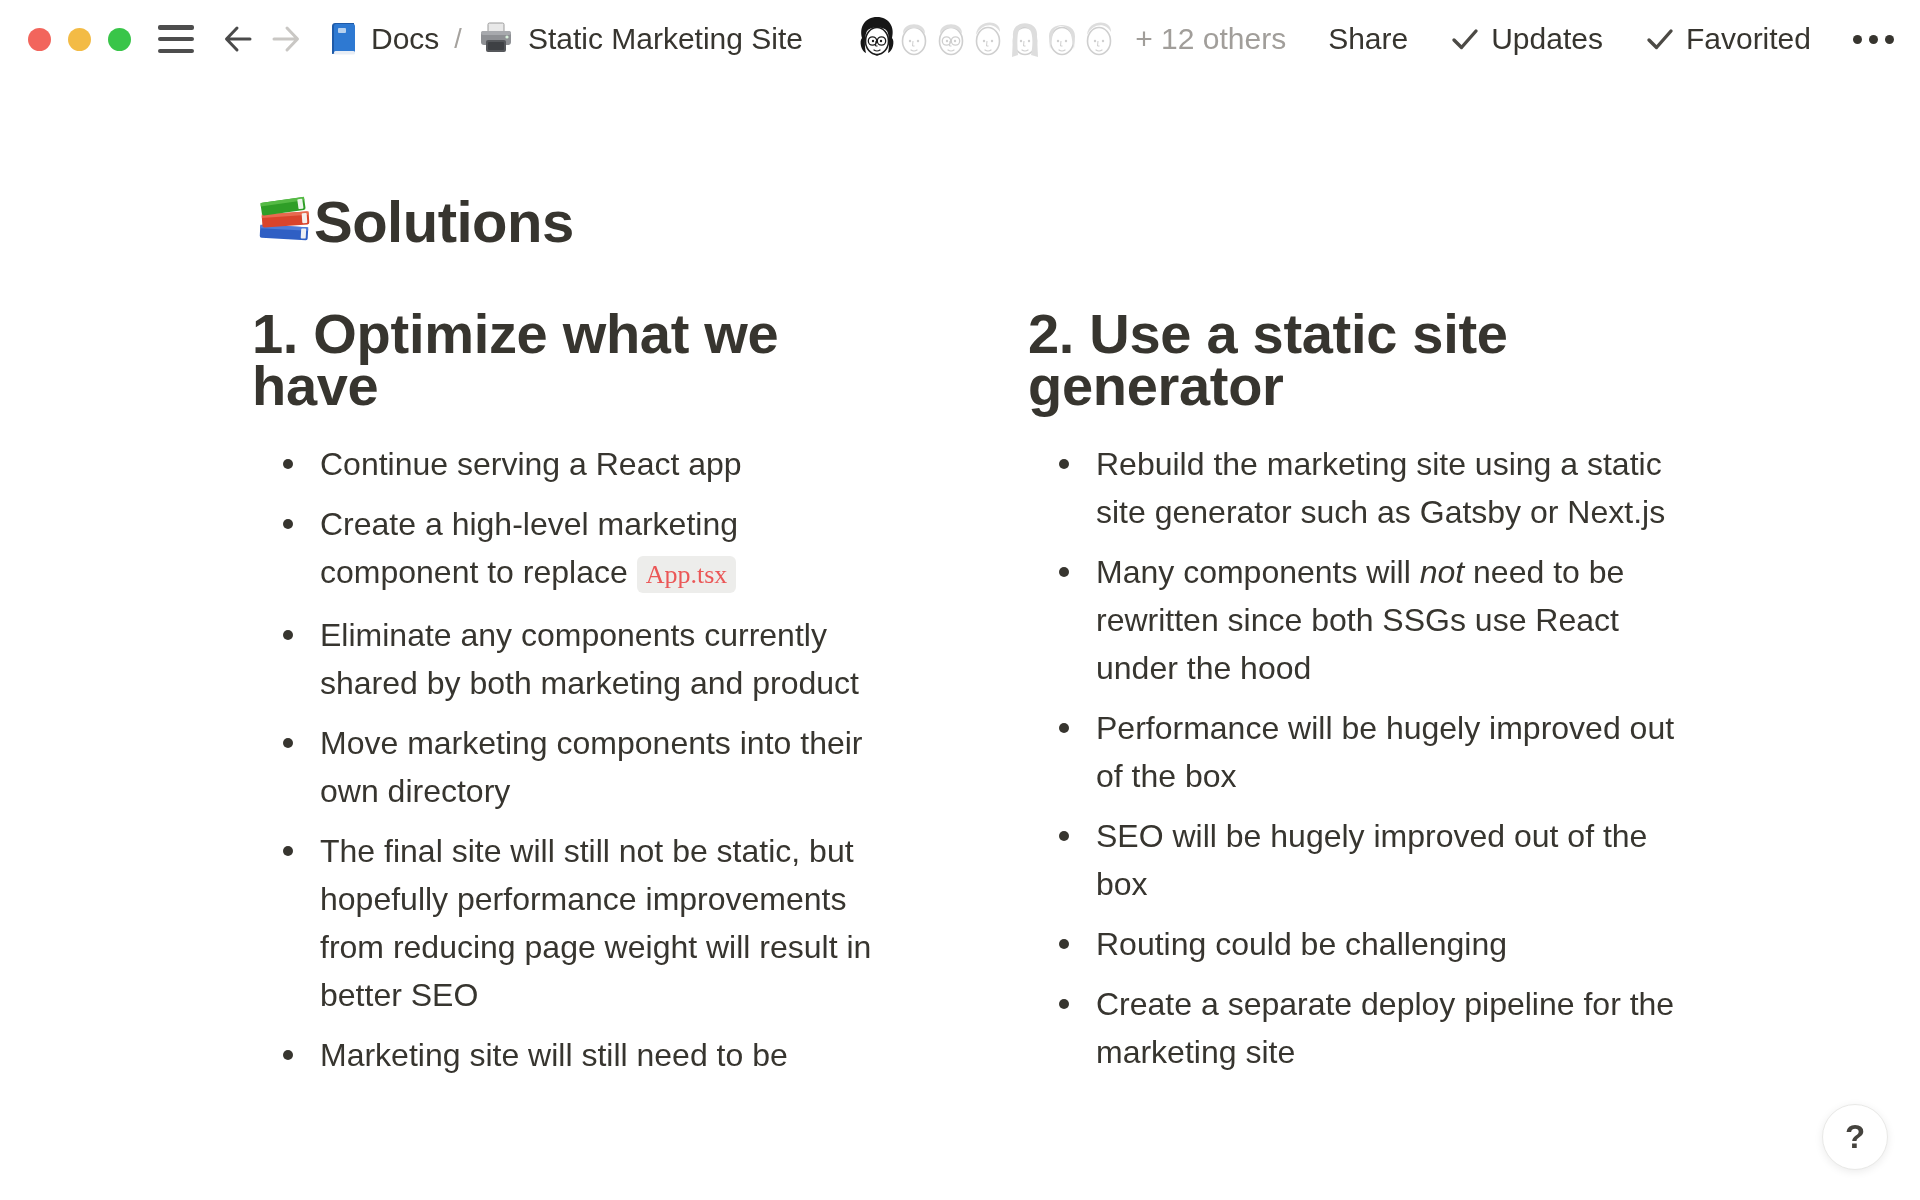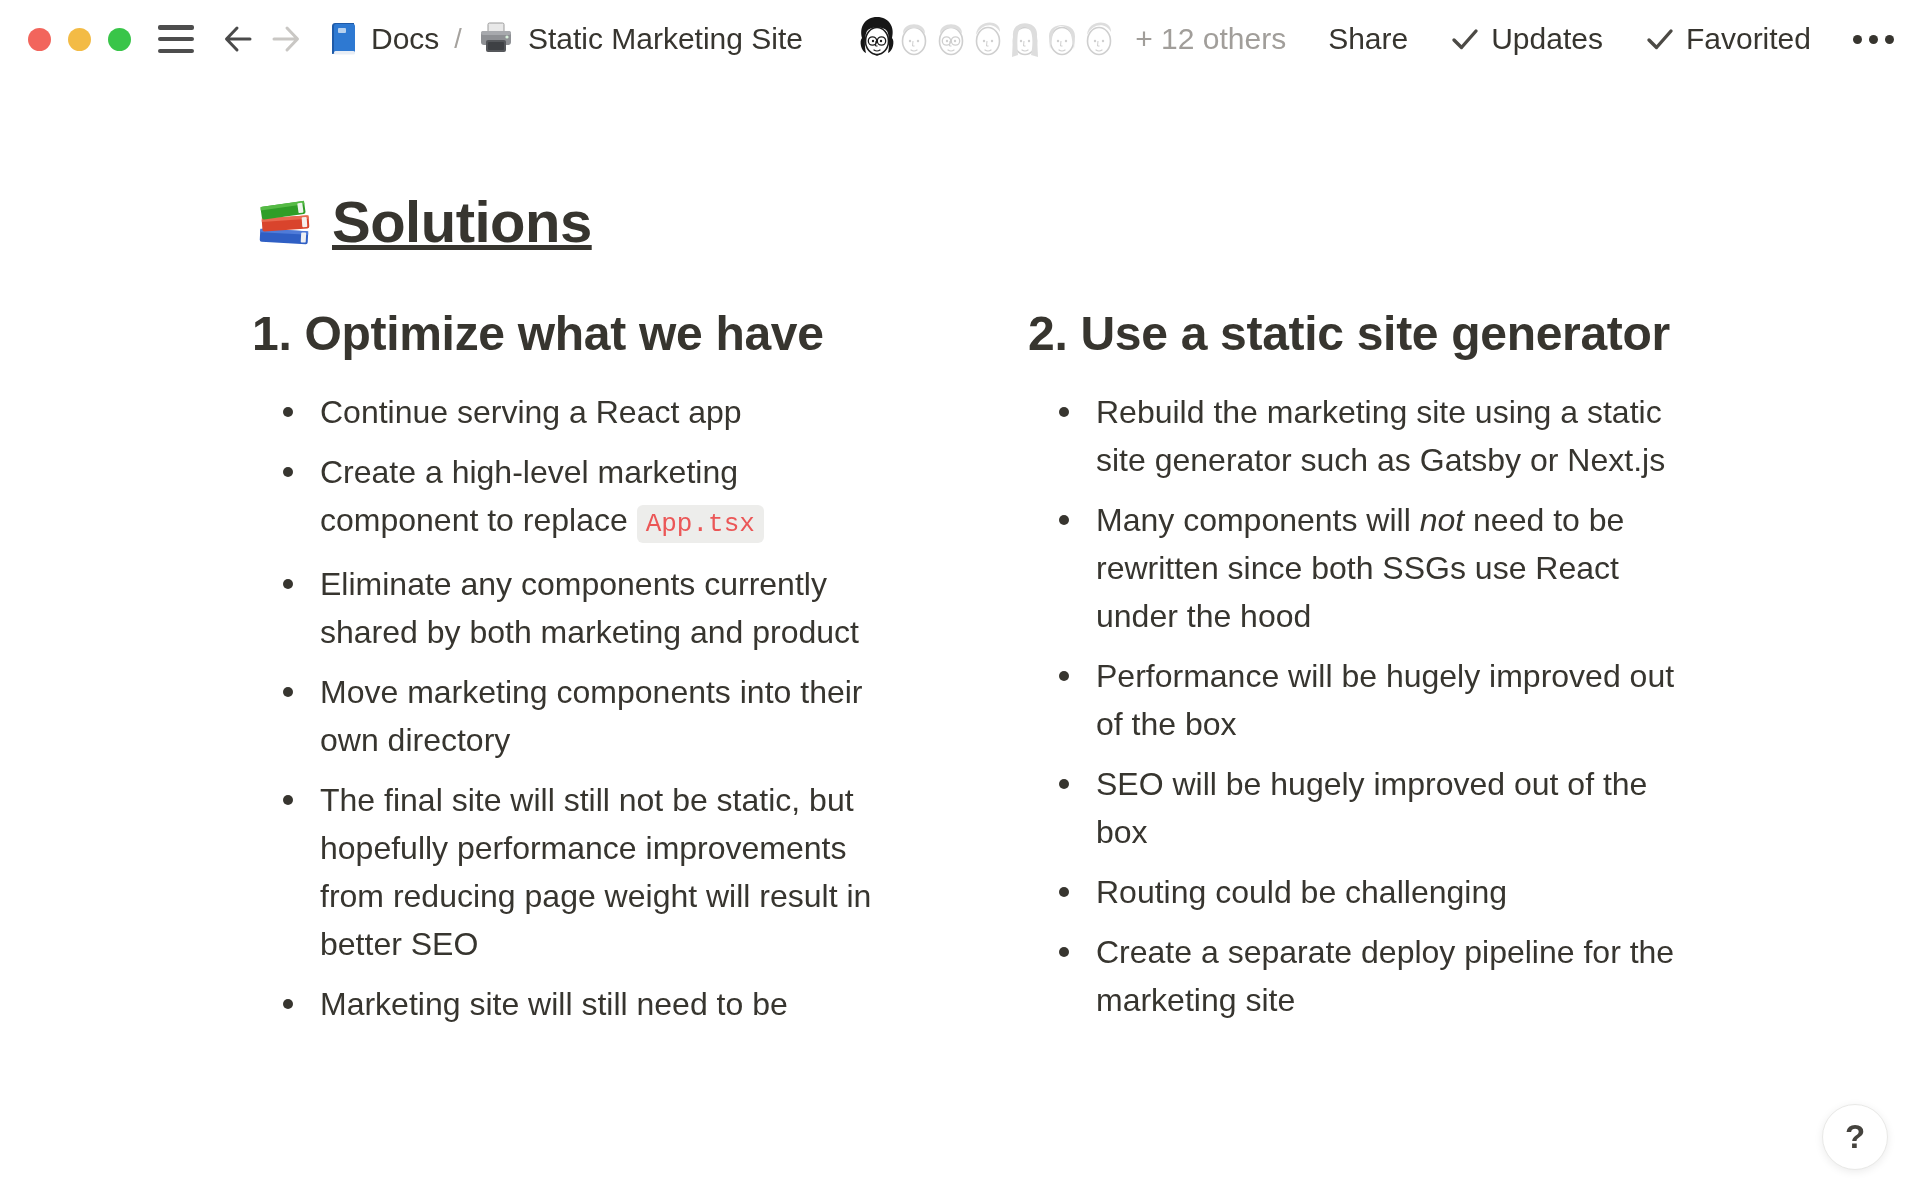--- a/index.html
+++ b/index.html
@@ -37,44 +37,44 @@
   .overflow-label { margin-left: 22px; color: #A19E9A; }
 
   .tb-action { display: flex; align-items: center; margin-left: 42px; cursor: pointer; }
   .tb-action .check { margin-right: 11px; display: flex; }
   .more-dots { display: flex; align-items: center; gap: 7px; margin-left: 40px; margin-right: 24px; cursor: pointer; padding: 6px 2px; }
   .more-dots i { width: 9px; height: 9px; border-radius: 50%; background: #37352F; }
 
   
   .page-title {
     position: absolute; top: 188px; left: 254px;
-    display: flex; align-items: center; gap: 18px; text-decoration: underline;
+    display: flex; 
   }
   .page-title .emoji svg { width: 60px; height: 60px; display: block; }
   .page-title h1 { font-size: 58px; font-weight: 700; letter-spacing: -0.5px; color: #37352F; }
 
   .columns { position: absolute; top: 308px; left: 252px; display: flex; }
   .col { flex: none; }
   .col-left  { width: 628px; }
   .col-spacer { width: 148px; }
   .col-right { width: 653px; }
 
-  .col h3 { font-size: 48px; font-weight: 700; letter-spacing: -0.3px; line-height: 52px; margin-bottom: 22px; color: #37352F; }
+  .col h3 { font-size: 56px; font-weight: 700; letter-spacing: -0.3px; line-height: 52px; margin-bottom: 22px; color: #37352F; }
 
   ul.bullets { list-style: none; }
   ul.bullets li {
     position: relative; padding: 6px 0 6px 68px;
     font-size: 32px; line-height: 48px; color: #37352F;
   }
   ul.bullets li::before {
     content: ""; position: absolute; left: 31px; top: 25px;
     width: 10px; height: 10px; border-radius: 50%; background: #37352F;
   }
   ul.bullets code {
-    font-family: Liberation Mono, monospace;
+    font-family: Liberation Serif, serif;
     font-size: 26px; color: #EB5757;
     background: rgba(135,131,120,0.15);
     padding: 4px 9px; border-radius: 6px;
   }
   ul.bullets em { }
 
   
   .help-btn {
     position: absolute; left: 1822px; top: 1104px; width: 66px; height: 66px;
     border-radius: 50%; background: #fff;

